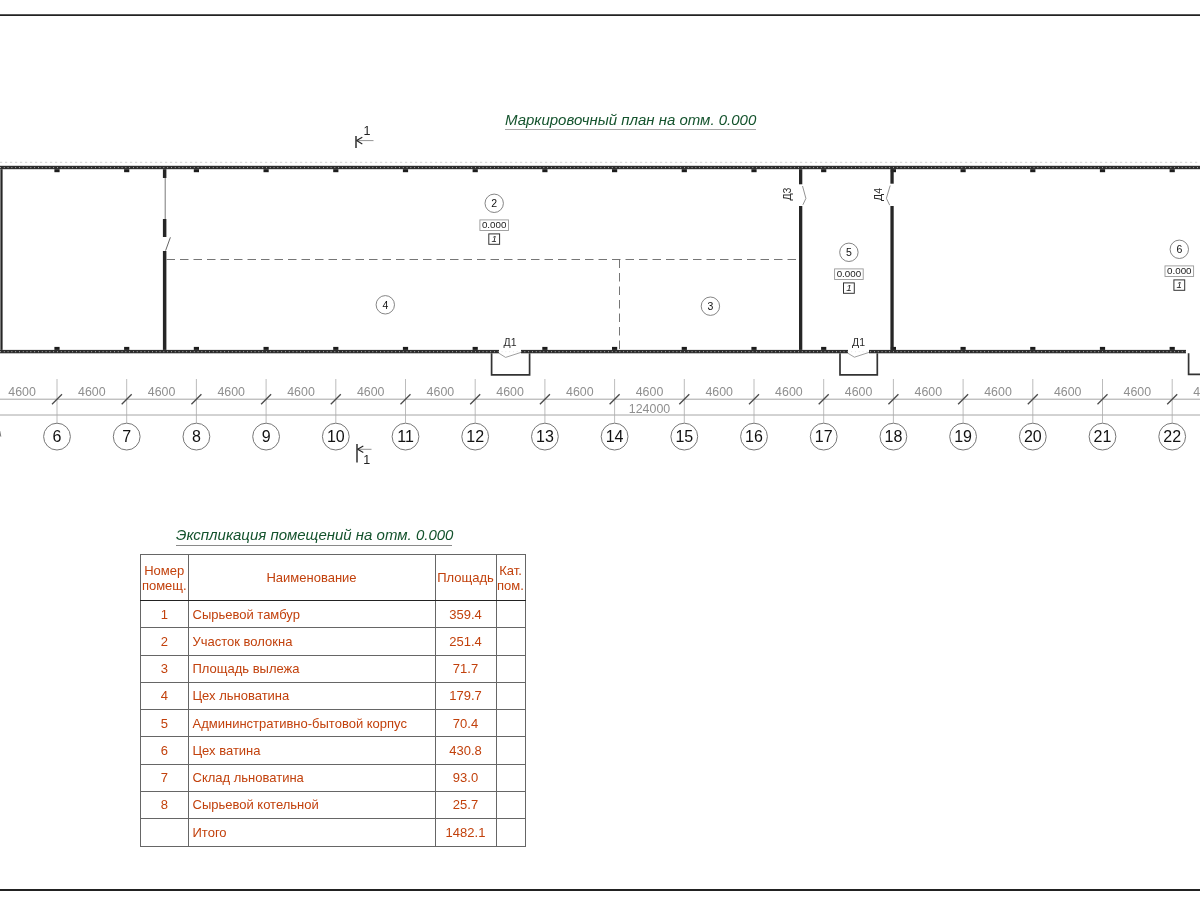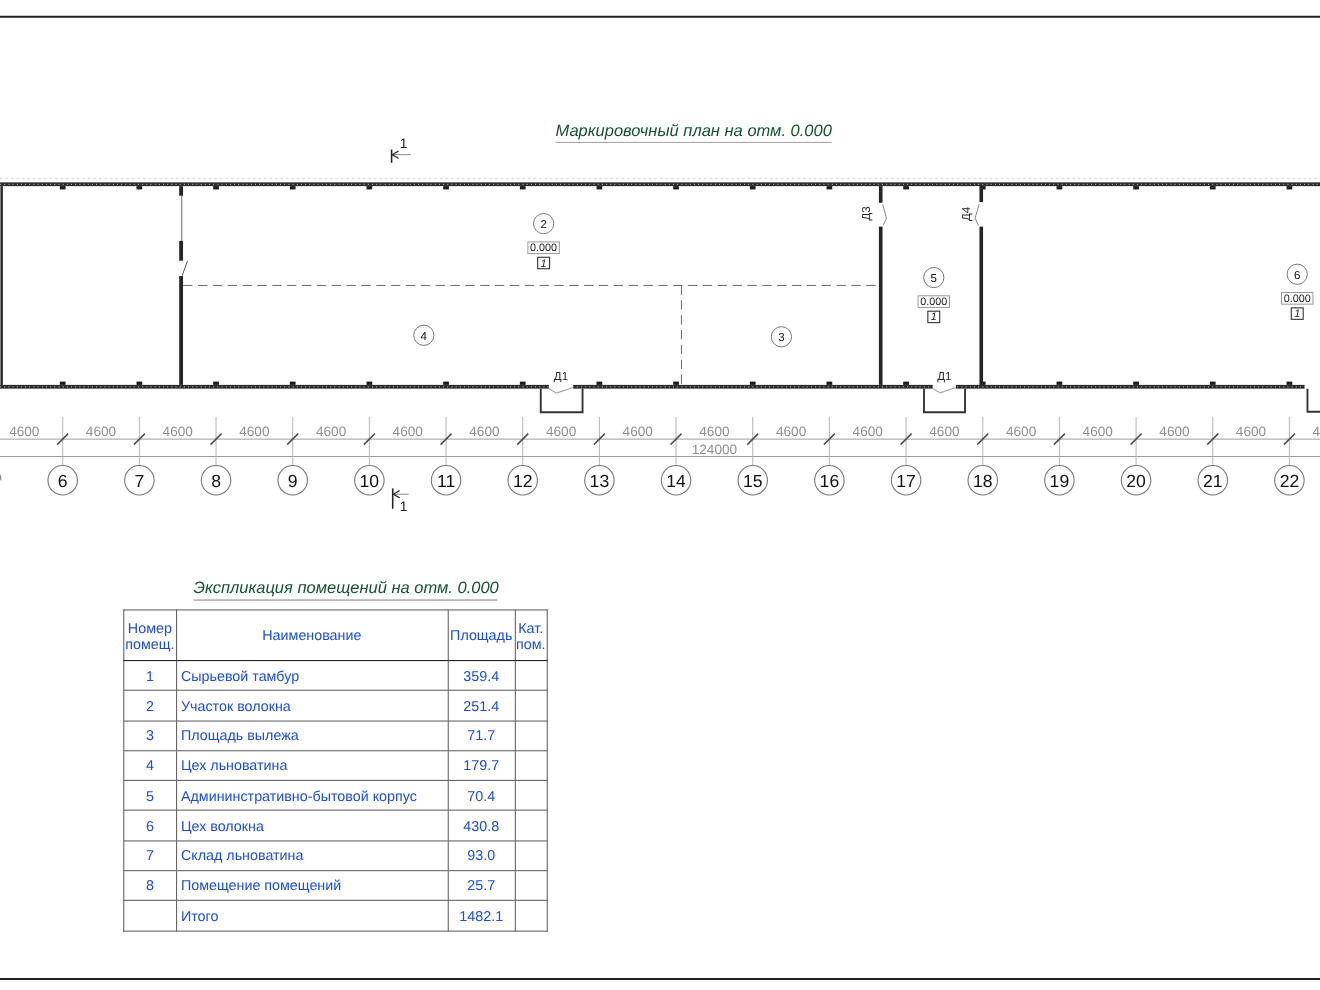--- a/index.html
+++ b/index.html
@@ -1,22 +1,22 @@
 <!DOCTYPE html>
 <html><head>
 <meta charset="utf-8">
 <style>
 html,body{margin:0;padding:0;background:#fff;}
 #page{position:relative;width:1200px;height:900px;font-family:"Liberation Sans",sans-serif;overflow:hidden;background:#fff;}
 #plansvg{position:absolute;left:0;top:0;}
 .title{position:absolute;font-style:italic;color:#14532d;white-space:nowrap;}
 #t1{left:505px;top:111px;width:251px;text-align:center;font-size:15px;border-bottom:1px solid #a9a9a9;padding-bottom:1px;}
 #t2{left:176px;top:526px;width:276px;text-align:center;font-size:15px;border-bottom:1px solid #8a8a8a;padding-bottom:2px;}
-.expl{position:absolute;left:112px;top:554px;border-collapse:collapse;table-layout:fixed;width:385px;
-  font-size:13px;color:#1d4ed8;}
+.expl{position:absolute;left:140px;top:554px;border-collapse:collapse;table-layout:fixed;width:385px;
+  font-size:13px;color:#c2410c;}
 .expl td{border:1px solid #666;overflow:hidden;box-sizing:border-box;padding:0;}
 .expl .c1{width:47.5px;text-align:center;}
 .expl .c2{width:247px;text-align:left;padding-left:4px;margin-left:16px;}
 .expl .c3{width:61px;text-align:center;}
 .expl .c4{width:29px;}
 .expl tr{height:27.25px;}
 .expl tr.hd{height:46px;}
 .expl tr.hd td{border-bottom:1.6px solid #222;text-align:center;padding-left:0;}
 .expl tr.tot{height:28.4px;}
 .expl tr.tot td{border-top:1.6px solid #222;}
@@ -329,33 +329,33 @@
           <td class="c4"></td>
         </tr>
 <tr>
           <td class="c1">5</td>
           <td class="c2">Админинстративно-бытовой корпус</td>
           <td class="c3">70.4</td>
           <td class="c4"></td>
         </tr>
 <tr>
           <td class="c1">6</td>
-          <td class="c2">Цех волокна</td>
+          <td class="c2">Цех ватина</td>
           <td class="c3">430.8</td>
           <td class="c4"></td>
         </tr>
 <tr>
           <td class="c1">7</td>
           <td class="c2">Склад льноватина</td>
           <td class="c3">93.0</td>
           <td class="c4"></td>
         </tr>
 <tr>
           <td class="c1">8</td>
-          <td class="c2">Помещение помещений</td>
+          <td class="c2">Сырьевой котельной</td>
           <td class="c3">25.7</td>
           <td class="c4"></td>
         </tr>
 <tr class="tot">
           <td class="c1"></td>
           <td class="c2 itog">Итого</td>
           <td class="c3">1482.1</td>
           <td class="c4"></td>
         </tr>
 </tbody>

